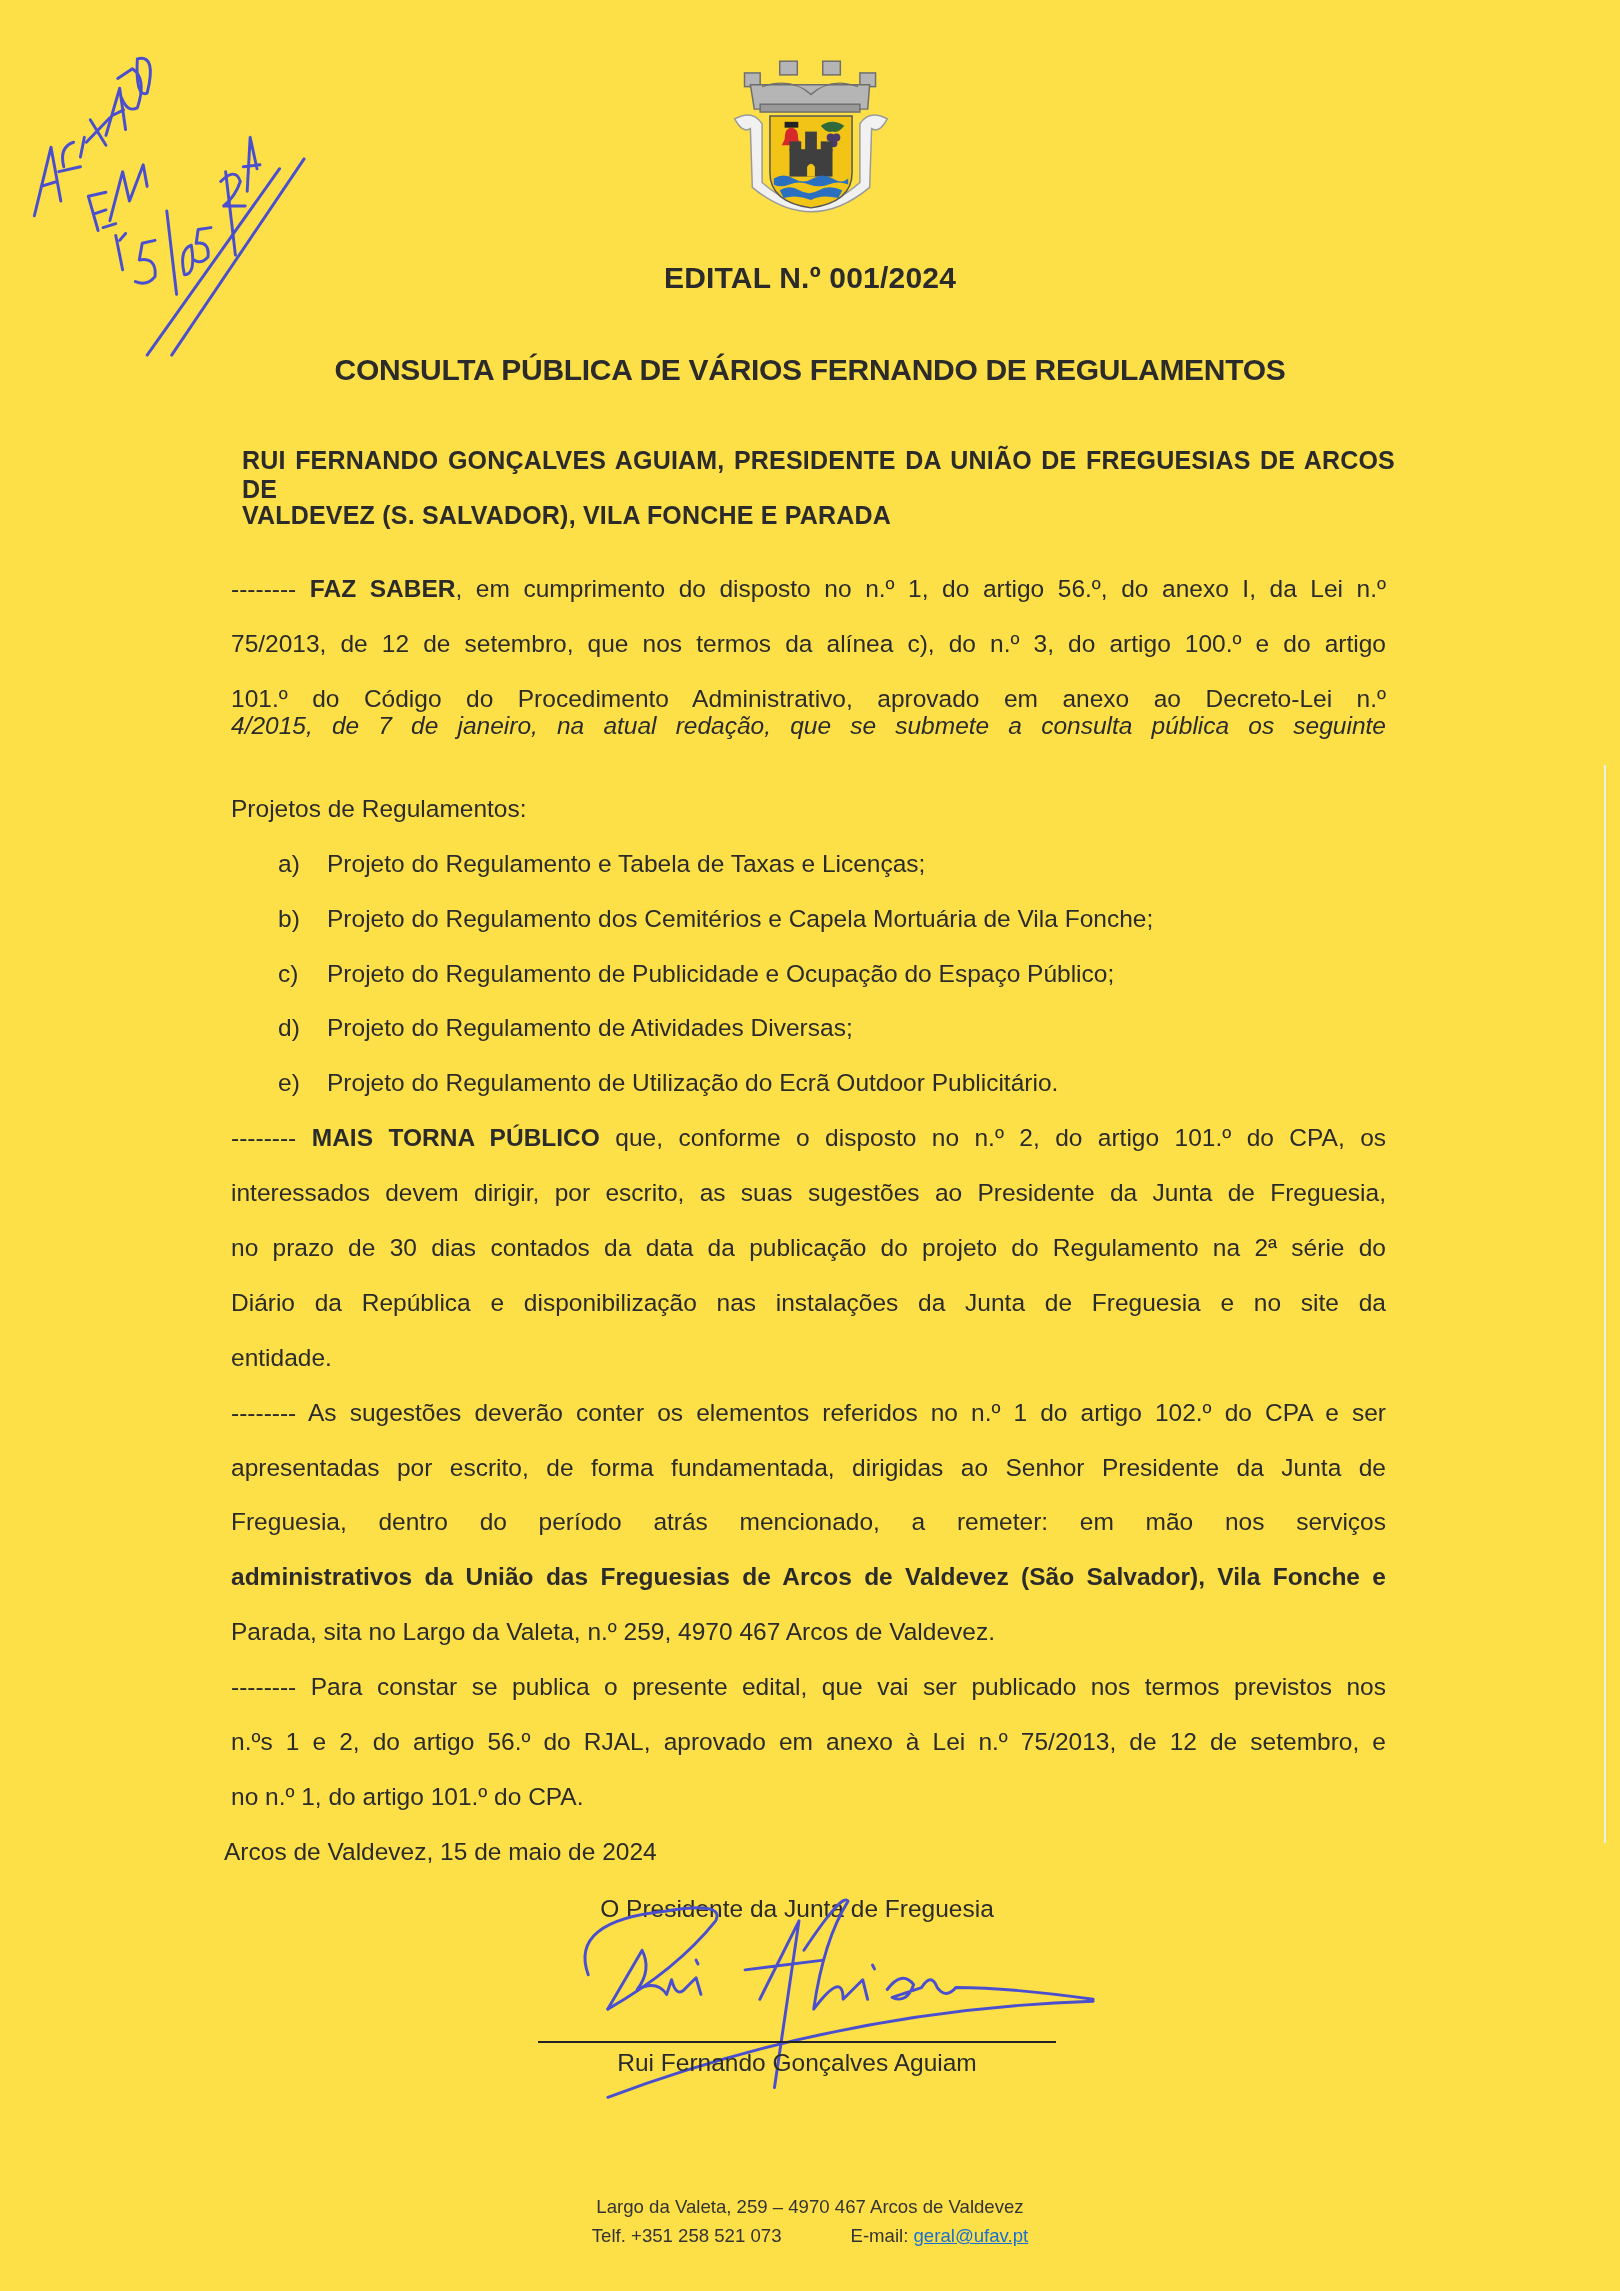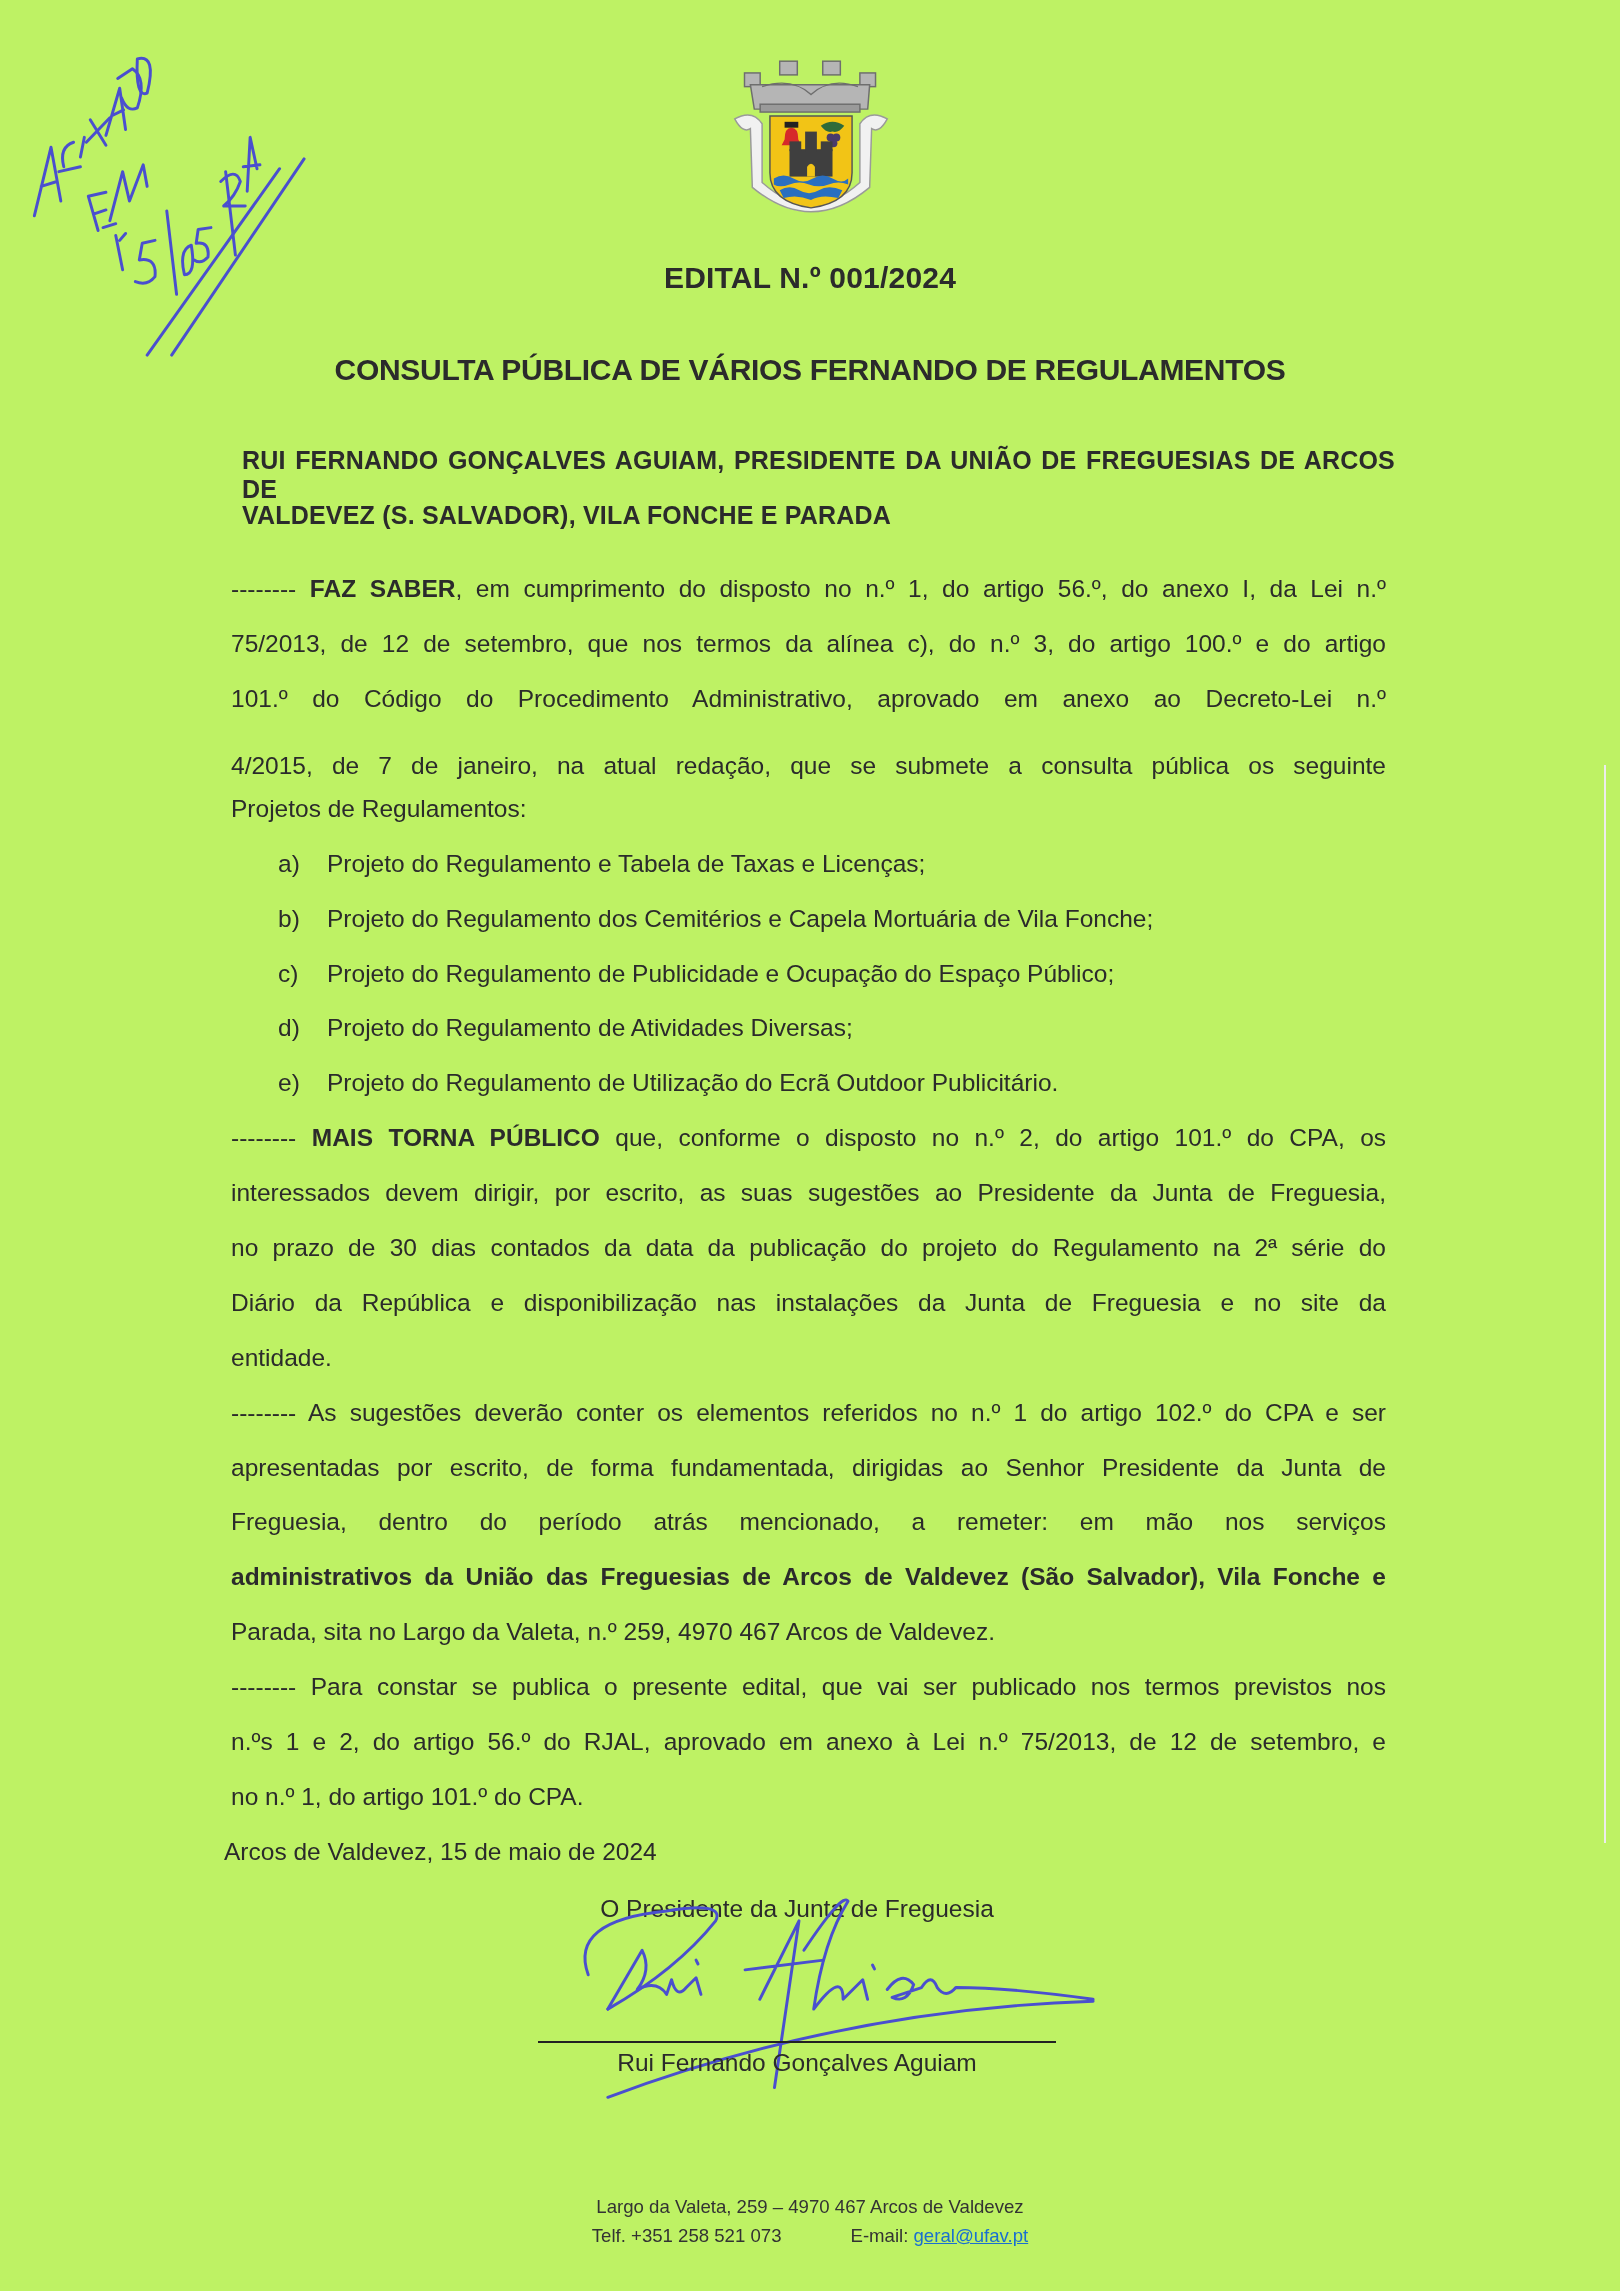--- a/index.html
+++ b/index.html
@@ -1,18 +1,18 @@
 <!DOCTYPE html>
 <html><head>
 <meta charset="utf-8">
 <style>
   html, body { margin: 0; padding: 0; background: #ffffff; }
   body { width: 1620px; height: 2292px; position: relative; overflow: hidden;
          font-family: "Liberation Sans", "DejaVu Sans", sans-serif; color: #2b2b2b; }
-  .page { position: absolute; left: 0; top: 0; width: 1620px; height: 2292px; background: #bef264; }
+  .page { position: absolute; left: 0; top: 0; width: 1620px; height: 2292px; background: #fde047; }
   .scan-edge { position: absolute; left: 1604px; top: 765px; width: 2px; height: 1078px; background: #ececec; }
   .crest { position: absolute; left: 723px; top: 55px; width: 176px; height: 162px; }
   .title { position: absolute; left: 0; width: 1620px; text-align: center; font-weight: bold; }
   #edital-title { top: 261px; font-size: 30px; letter-spacing: 0.2px; }
   #subtitle { top: 353px; font-size: 30px; letter-spacing: -0.3px; }
   .heading { position: absolute; left: 242px; width: 1153px; font-weight: bold; font-size: 25px;
              text-align: justify; text-align-last: justify; letter-spacing: 0.2px; }
   .line { position: absolute; left: 231px; width: 1155px; font-size: 24.5px; white-space: nowrap; }
   .just { text-align: justify; text-align-last: justify; }
   .line b { font-weight: bold; }
@@ -101,21 +101,21 @@
 
   <div class="heading" style="top:446px;">RUI FERNANDO GONÇALVES AGUIAM, PRESIDENTE DA UNIÃO DE FREGUESIAS DE ARCOS DE</div>
   <div class="heading" style="top:501px; text-align-last:left;">VALDEVEZ (S. SALVADOR), VILA FONCHE E PARADA</div>
 
   <div class="line just" style="top:575px;">
     <span>--------</span>
     <b>FAZ SABER</b><span>, em cumprimento do disposto no n.º 1, do artigo 56.º, do anexo I, da Lei n.º</span>
   </div>
   <div class="line just" style="top:630px;">75/2013, de 12 de setembro, que nos termos da alínea c), do n.º 3, do artigo 100.º e do artigo</div>
   <div class="line just" style="top:685px;">101.º do Código do Procedimento Administrativo, aprovado em anexo ao Decreto-Lei n.º</div>
-  <div class="line just" style="top:752px;">4/2015, de 7 de janeiro, na atual redação, que se submete a consulta pública os seguinte</div>
+  <div class="line just" style="top:712px;font-style:italic;">4/2015, de 7 de janeiro, na atual redação, que se submete a consulta pública os seguinte</div>
   <div class="line" style="top:795px;">Projetos de Regulamentos:</div>
 
   <div class="li" style="left:278px; top:850px;">
     <span class="lbl">a)</span>
     <span class="txt">Projeto do Regulamento e Tabela de Taxas e Licenças;</span>
   </div>
   <div class="li" style="left:278px; top:905px;">
     <span class="lbl">b)</span>
     <span class="txt">Projeto do Regulamento dos Cemitérios e Capela Mortuária de Vila Fonche;</span>
   </div>

